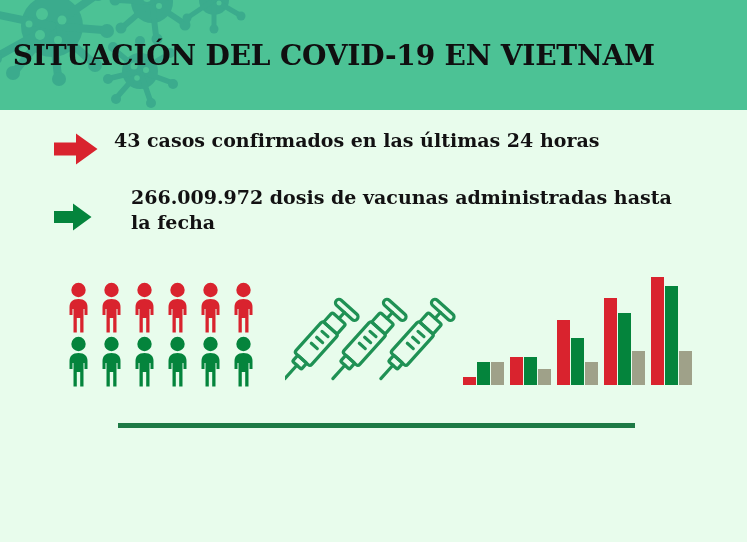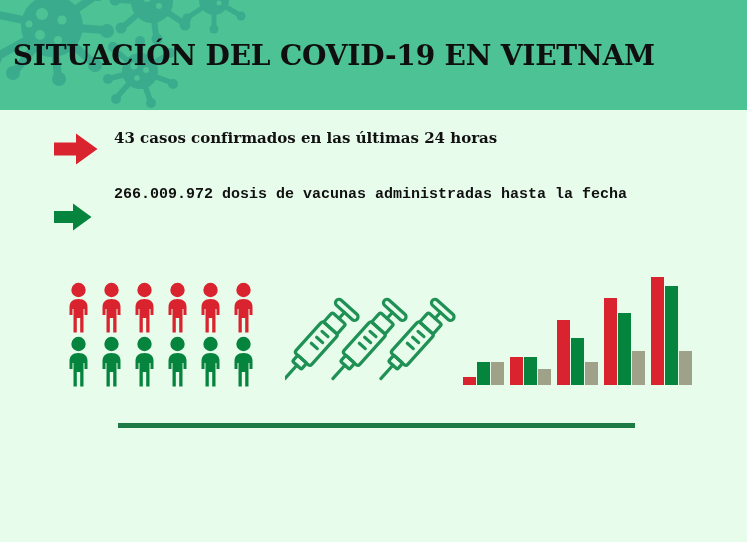--- a/index.html
+++ b/index.html
@@ -94,27 +94,27 @@
     margin-top: 5px;
   }
   .bullet-arrow.arrow-green {
     width: 38px;
     height: 28px;
     margin-top: 18px;
   }
   .bullet-text {
     font-family: "DejaVu Serif", serif;
     font-weight: bold;
-    font-size: 15px;
+    font-size: 19px;
     line-height: 1.34;
     color: #121112;
     margin-left: 16px;
     max-width: 555px;
   }
-  .bullet-row.row-2 .bullet-text { margin-left: 22px; font-family: Liberation Mono, monospace; }
+  .bullet-row.row-2 .bullet-text { margin-left: 39px; }
 
   
   .graphics {
     position: absolute;
     left: 0;
     top: 272px;
     width: 747px;
     height: 120px;
   }
 

